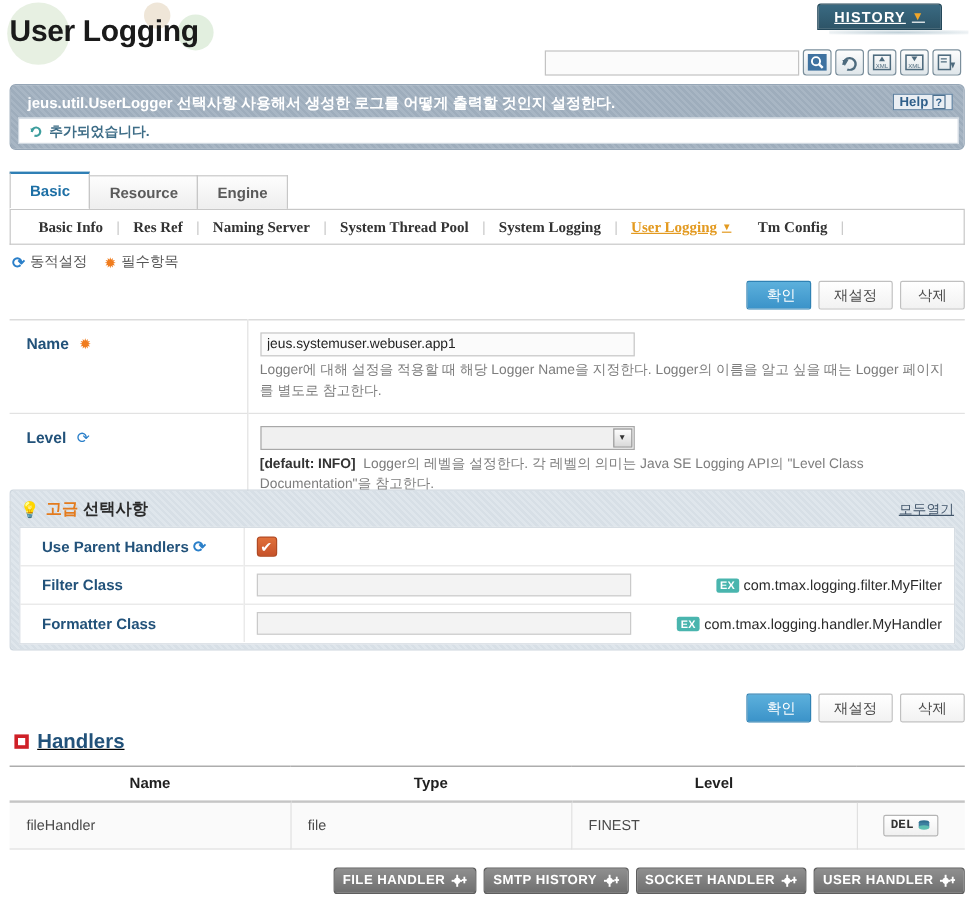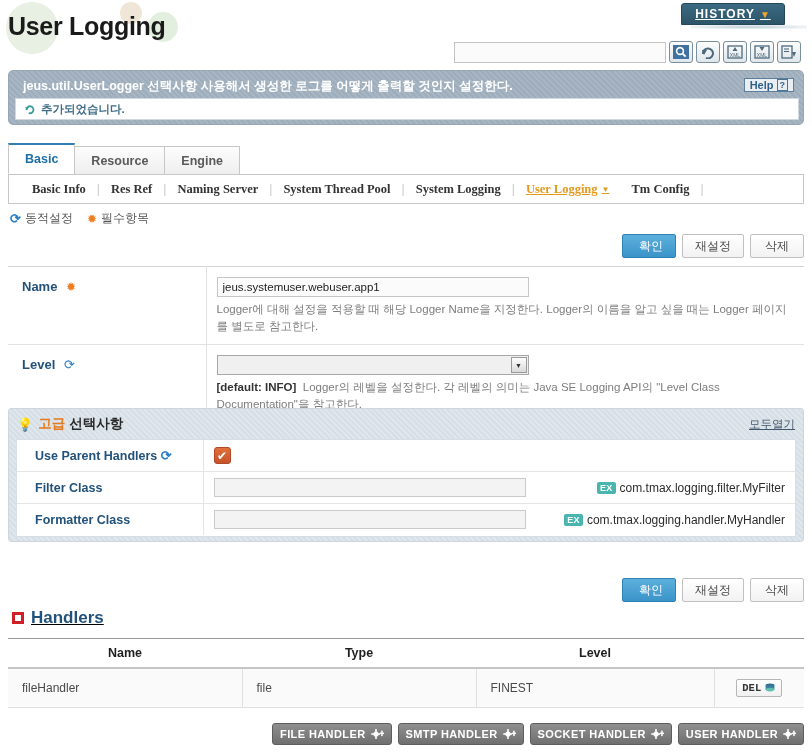--- a/index.html
+++ b/index.html
@@ -544,21 +544,21 @@
         <rect x="4.2" y="1" width="1.6" height="3" fill="#ffffff"></rect>
         <rect x="4.2" y="8" width="1.6" height="3" fill="#ffffff"></rect>
         <rect x="0.3" y="5.2" width="3" height="1.6" fill="#ffffff"></rect>
         <rect x="7" y="5.2" width="2" height="1.6" fill="#ffffff"></rect>
         <rect x="10.2" y="2.6" width="1.5" height="5.5" fill="#ffffff"></rect>
         <rect x="9" y="4.6" width="4" height="1.5" fill="#ffffff"></rect>
       </svg>
     </span>
   </div>
   <div class="gray-btn">
-    <span>SMTP HANDLER</span>
+    <span>SMTP HISTORY</span>
     <span class="plus-ic">
       <svg width="13" height="12" viewBox="0 0 13 12">
         <circle cx="5" cy="6" r="2.6" fill="#ffffff"></circle>
         <rect x="4.2" y="1" width="1.6" height="3" fill="#ffffff"></rect>
         <rect x="4.2" y="8" width="1.6" height="3" fill="#ffffff"></rect>
         <rect x="0.3" y="5.2" width="3" height="1.6" fill="#ffffff"></rect>
         <rect x="7" y="5.2" width="2" height="1.6" fill="#ffffff"></rect>
         <rect x="10.2" y="2.6" width="1.5" height="5.5" fill="#ffffff"></rect>
         <rect x="9" y="4.6" width="4" height="1.5" fill="#ffffff"></rect>
       </svg>

